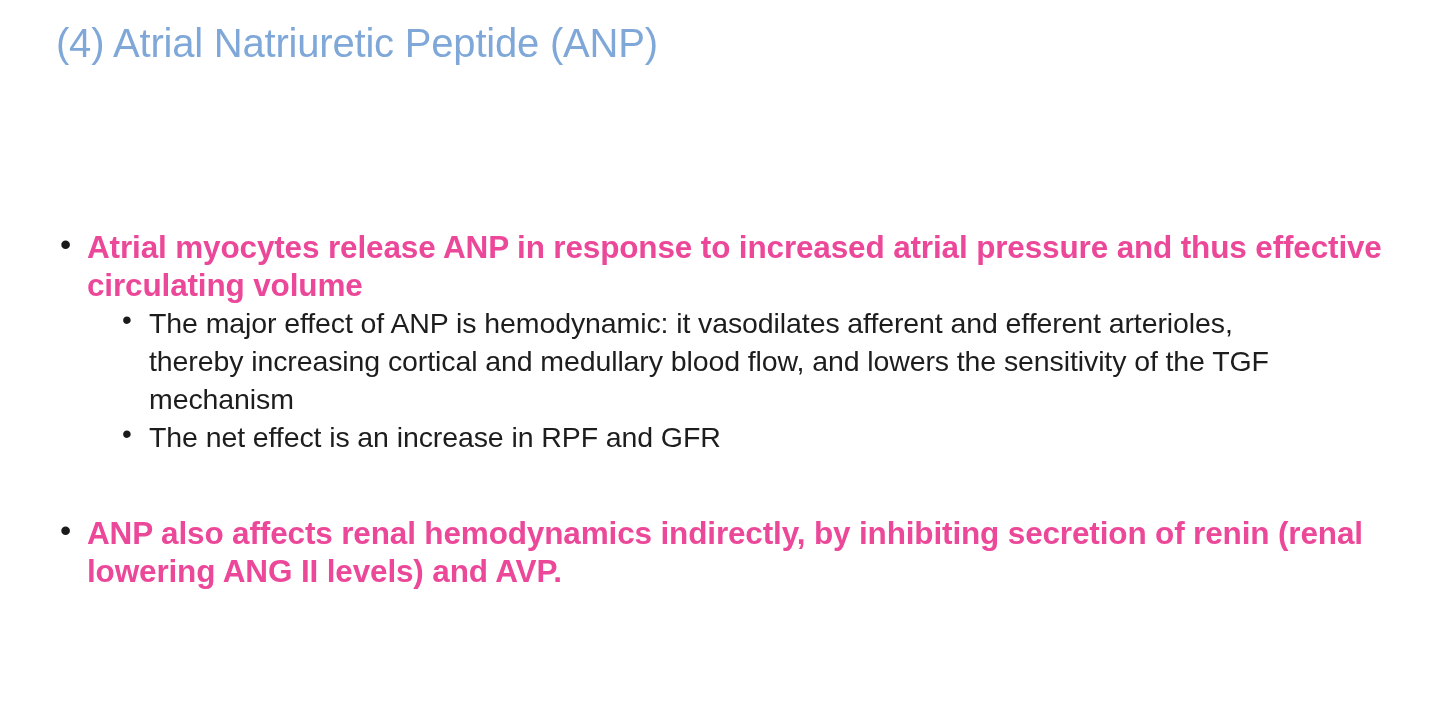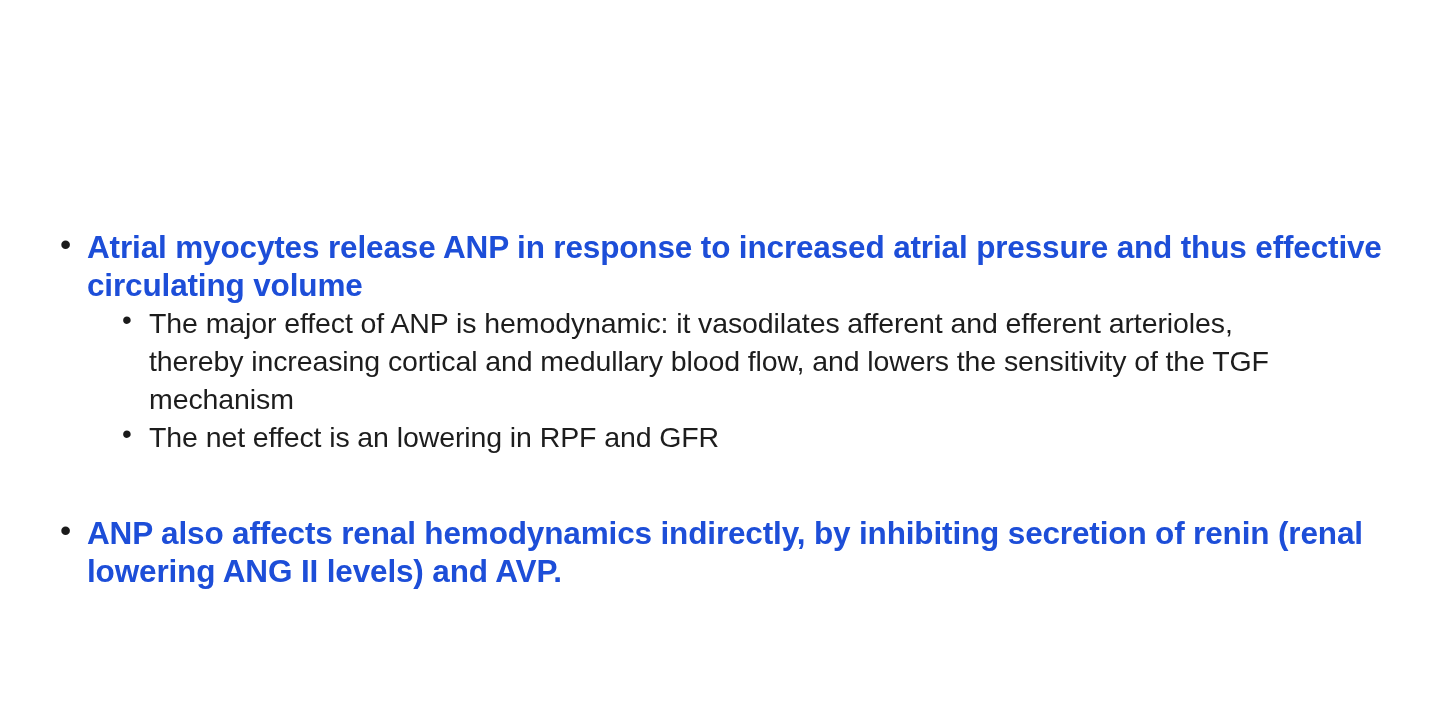--- a/index.html
+++ b/index.html
@@ -60,21 +60,21 @@
     color: #1a1a1a;
     text-align: left;
     padding-left: 4px;
     box-sizing: border-box;
   }
   .lvl1 .btext {
     flex: 1 1 auto;
     font-size: 31.5px;
     line-height: 38px;
     font-weight: 700;
-    color: #1d4ed8;
+    color: #ec4899;
     letter-spacing: -0.15px;
   }
 
   
   .lvl2-wrap {
     margin-left: 62px;
   }
   .lvl2 .marker {
     flex: 0 0 auto;
     width: 31px;
@@ -106,20 +106,21 @@
     display: inline-block;
     position: relative;
     top: -3px;
   }
 </style>
 </head>
 <body>
 
 <div class="slide">
 
+  <div class="slide-title">(4) Atrial Natriuretic Peptide (ANP)</div>
 
   <div class="body-area">
 
     <div class="bullet-row lvl1">
       <span class="marker">
         <span class="dot">•</span>
       </span>
       <span class="btext">Atrial myocytes release ANP in response to increased atrial pressure and thus effective circulating volume</span>
     </div>
 
@@ -129,21 +130,21 @@
         <span class="marker">
           <span class="dot">•</span>
         </span>
         <span class="btext">The major effect of ANP is hemodynamic: it vasodilates afferent and efferent arterioles, thereby increasing cortical and medullary blood flow, and lowers the sensitivity of the TGF mechanism</span>
       </div>
 
       <div class="bullet-row lvl2">
         <span class="marker">
           <span class="dot">•</span>
         </span>
-        <span class="btext">The net effect is an lowering in RPF and GFR</span>
+        <span class="btext">The net effect is an increase in RPF and GFR</span>
       </div>
 
     </div>
 
     <div class="spacer-line"></div>
     <div class="spacer-half"></div>
 
     <div class="bullet-row lvl1">
       <span class="marker">
         <span class="dot">•</span>

